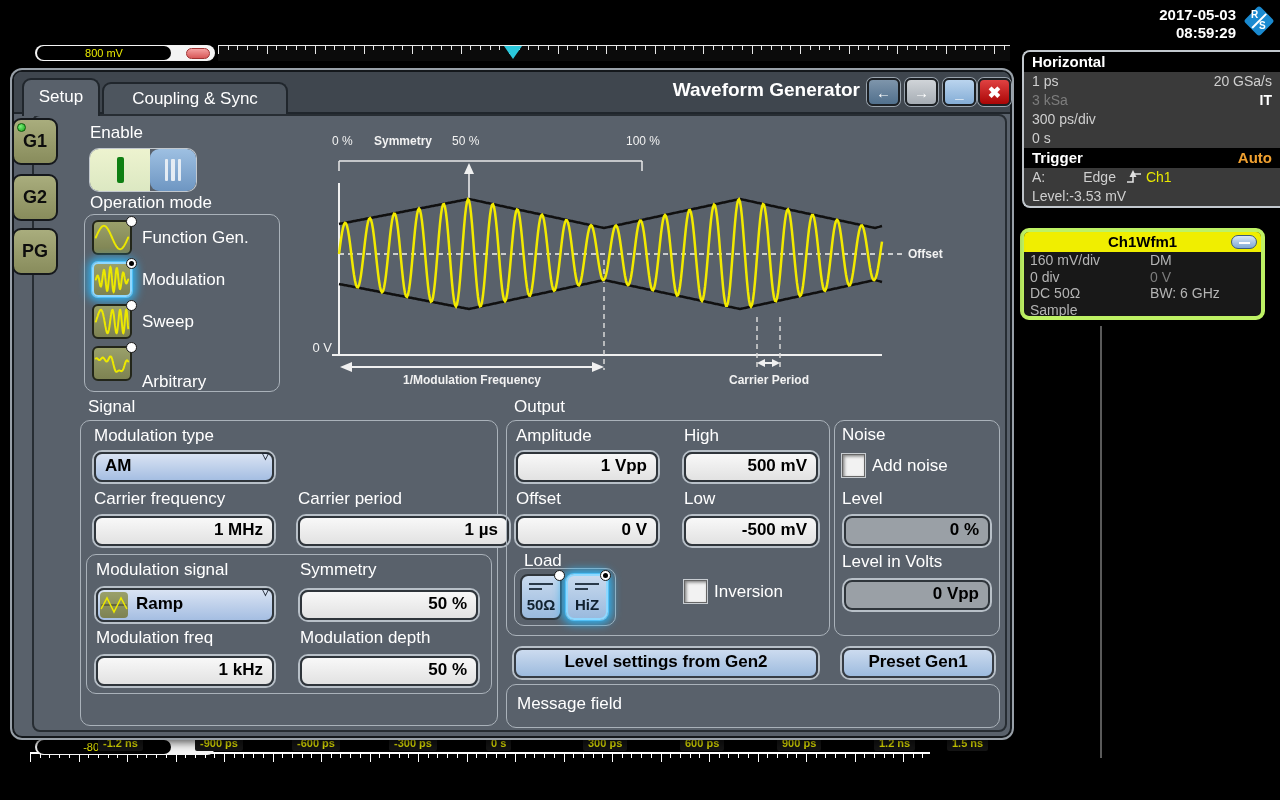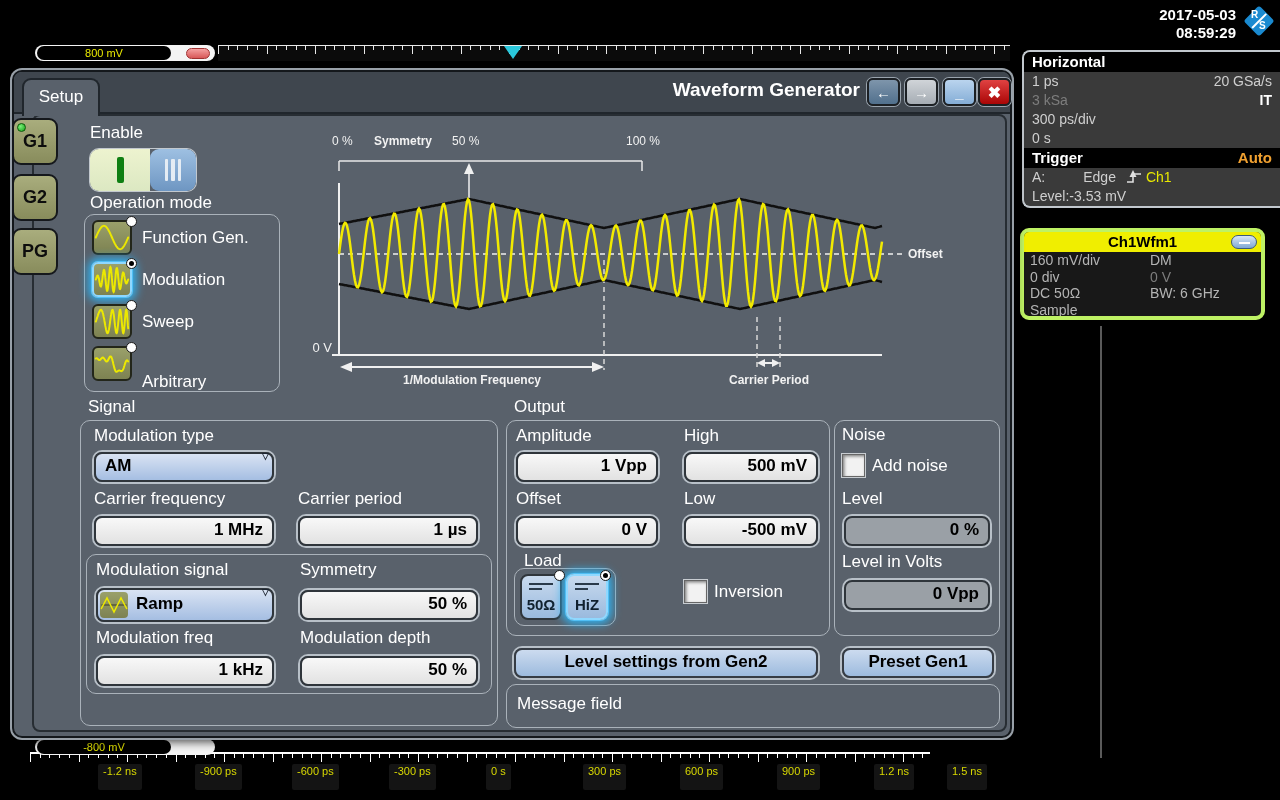--- a/index.html
+++ b/index.html
@@ -22,22 +22,22 @@
     border-radius:7px; color:#e8e800; font-size:11px; font-weight:normal; text-align:center; line-height:14px; }
   .sigbar-close { position:absolute; right:5px; top:3px; width:24px; height:11px; border-radius:6px;
     background:linear-gradient(#f4a0a0,#d85858); border:1px solid #a03030; }
   .tickstrip { position:absolute; background:#0b0b0b;
     background-image:
       repeating-linear-gradient(90deg, #e8e8e8 0 1px, transparent 1px 9.7px),
       repeating-linear-gradient(90deg, #e8e8e8 0 1px, transparent 1px 48.5px);
     background-size:100% 4px, 100% 8px; background-repeat:no-repeat; border-top:1px solid #e8e8e8; }
   .trig-marker { position:absolute; left:504px; top:46px; width:0; height:0;
     border-left:9px solid transparent; border-right:9px solid transparent; border-top:13px solid #2ac8dc; }
-  .time-label { position:absolute; top:736px; height:26px; background:#141414; color:#d8d800;
-    font-size:11px; font-weight:normal; padding:1px 5px; border-radius:2px; z-index:1;margin-top:28px; }
+  .time-label { position:absolute; top:736px; height:15px; background:#141414; color:#d8d800;
+    font-size:11px; font-weight:bold; padding:1px 5px; border-radius:2px; z-index:1; }
   .baseline { position:absolute; left:30px; top:752px; width:900px; height:10px; background:#000;
     border-top:2px solid #fff;
     background-image:
       repeating-linear-gradient(90deg, #fff 0 1px, transparent 1px 9.7px),
       repeating-linear-gradient(90deg, #fff 0 1px, transparent 1px 48.5px);
     background-size:100% 4px, 100% 8px; background-repeat:no-repeat; }
   .vdivider { position:absolute; left:1100px; top:326px; width:2px; height:432px; background:#5a5a5a; }
 
   
   .info-panel { position:absolute; left:1022px; top:50px; right:0; background:#3a3a3a;
@@ -231,20 +231,23 @@
   </div>
   <div class="ch-row">
     <span>Sample</span>
   </div>
 </div>
 
 <div class="dialog">
   <div class="dlg-header"></div>
   <div class="tab tab-active">
     <span>Setup</span>
+  </div>
+  <div class="tab tab-inactive">
+    <span>Coupling &amp; Sync</span>
   </div>
   <div class="dlg-title">Waveform Generator</div>
   <div class="hbtn hbtn-back">←</div>
   <div class="hbtn hbtn-fwd">→</div>
   <div class="hbtn hbtn-min">_</div>
   <div class="hbtn hbtn-close">✖</div>
 
   <div class="content-panel"></div>
 
   <div class="gbtn" style="top:46px;">
@@ -341,21 +344,21 @@
   <div class="lbl" style="left:74px; top:325px;">Signal</div>
   <div class="group" style="left:66px; top:348px; width:418px; height:306px;"></div>
   <div class="lbl" style="left:80px; top:354px;">Modulation type</div>
   <div class="dd" style="left:80px; top:380px; width:180px;">
     <span>AM</span>
     <span class="dd-arrow">▽</span>
   </div>
   <div class="lbl" style="left:80px; top:417px;">Carrier frequency</div>
   <div class="field" style="left:80px; top:444px; width:180px;">1 MHz</div>
   <div class="lbl" style="left:284px; top:417px;">Carrier period</div>
-  <div class="field" style="left:284px; top:444px; width:180px;">1 µs</div>
+  <div class="field" style="left:284px; top:444px; width:211px;">1 µs</div>
 
   <div class="group" style="left:72px; top:482px; width:406px; height:140px;"></div>
   <div class="lbl" style="left:82px; top:488px;">Modulation signal</div>
   <div class="dd" style="left:82px; top:516px; width:178px; height:34px; padding-left:38px; padding-top:4px;">
     <svg width="28" height="26" viewBox="0 0 40 32" style="position:absolute; left:2px; top:2px; background:linear-gradient(#9aa06a,#7d8252); border-radius:4px;">
         <line x1="2" y1="16" x2="38" y2="16" stroke="#3a3a2a" stroke-width="1.5"></line>
         <path d="M2,21 L10,6 L20,26 L30,6 L38,21" fill="none" stroke="#ece800" stroke-width="2.2" stroke-linecap="round"></path>
       </svg>
     <span>Ramp</span>
     <span class="dd-arrow">▽</span>

